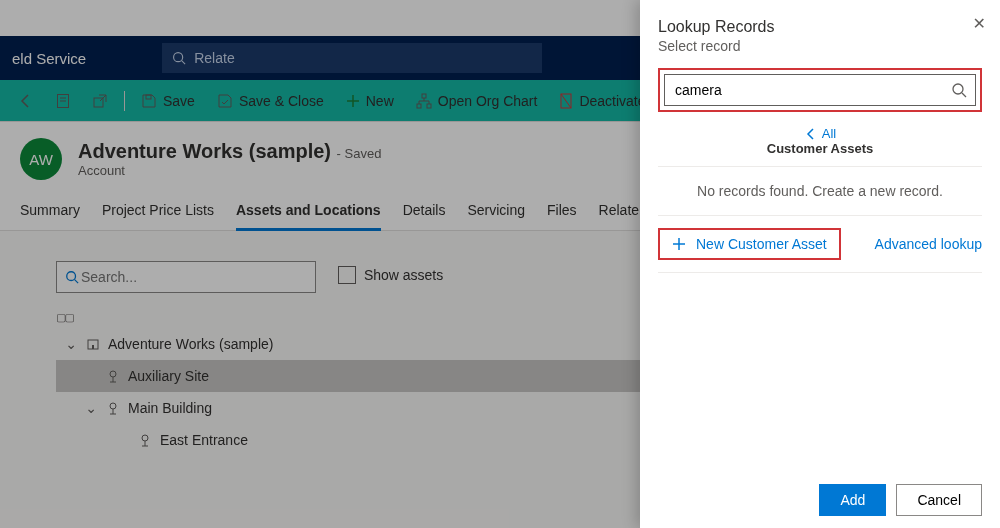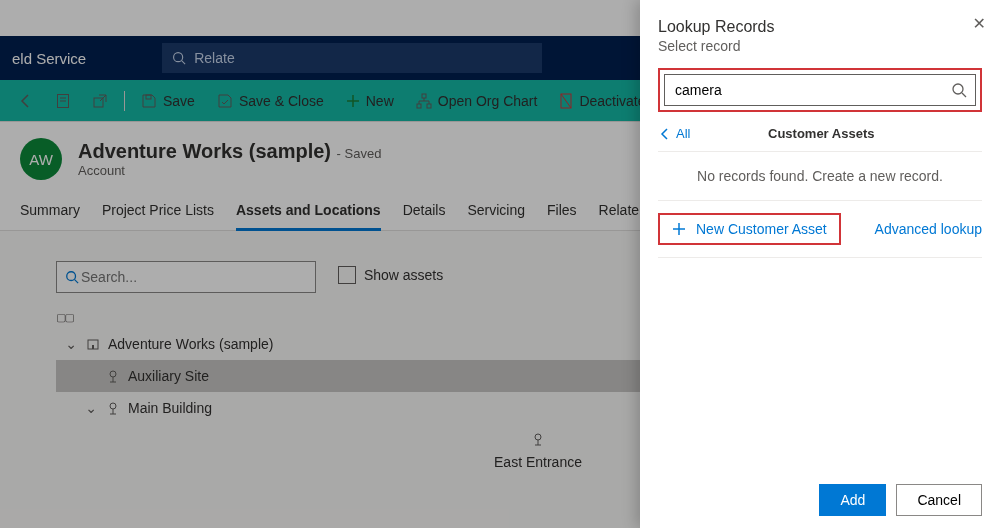--- a/index.html
+++ b/index.html
@@ -112,21 +112,21 @@
     border:1px solid #8a8886; background:#fff;
     padding:4px 8px; width:260px; height:32px;
   }
   .search-assets input { border:0; outline:0; flex:1; font-family:inherit; font-size:14px;}
   .show-assets { display:inline-flex; align-items:center; gap:8px; margin-left:18px; color:#323130;}
   .chk { width:18px; height:18px; border:1px solid #605e5c; display:inline-block;}
   .tree { margin-top:18px; font-size:14px;}
   .expand-ctrl { font-size:11px; letter-spacing:-2px; color:#605e5c; margin-bottom:4px;}
   .tree-row { display:flex; align-items:center; gap:8px; height:32px; padding-left:8px;}
   .tree-row.level1 { padding-left: 28px;}
-  .tree-row.level2 { padding-left: 60px; flex-direction: column;}
+  .tree-row.level2 { padding-left: 60px;}
   .tree-row.selected { background:#c8c6c4; position:relative;}
   .caret { width:14px; display:inline-flex; justify-content:center; color:#605e5c;}
   .locicon { color:#605e5c; display:flex;}
   .more-btn { margin-left:auto; margin-right:10px; color:#323130; letter-spacing:2px; font-weight:bold; position:relative;}
   .more-highlight{
     position:absolute; top:-10px; left:-12px; width:32px; height:32px;
     border:2px solid #d13438; pointer-events:none;
   }
 
   
@@ -145,20 +145,21 @@
     border:2px solid #d13438; padding:4px;
     margin-bottom:10px;
   }
   .lookup-search-inner{
     border:1px solid #605e5c; display:flex; align-items:center; padding:4px 8px; height:32px;
   }
   .lookup-search-inner input{ flex:1; border:0; outline:0; font-family:inherit; font-size:14px;}
   .back-row{
     display:flex; align-items:center; color:#0078d4; font-size:13px; padding:4px 0 10px 0;
     border-bottom:1px solid #edebe9;
+    flex-direction:column;
   }
   .back-row .center{ flex:1; text-align:center; color:#323130; font-weight:600;}
   .no-records{ text-align:center; color:#605e5c; font-size:14px; padding:16px 0;}
   .new-row{
     display:flex; align-items:center; padding:12px 0; border-top:1px solid #edebe9;border-bottom:1px solid #edebe9;
     font-size:14px; justify-content:space-between;
   }
   .new-asset{
     border:2px solid #d13438; padding:6px 12px; display:flex; align-items:center; gap:10px;
     color:#0078d4;

